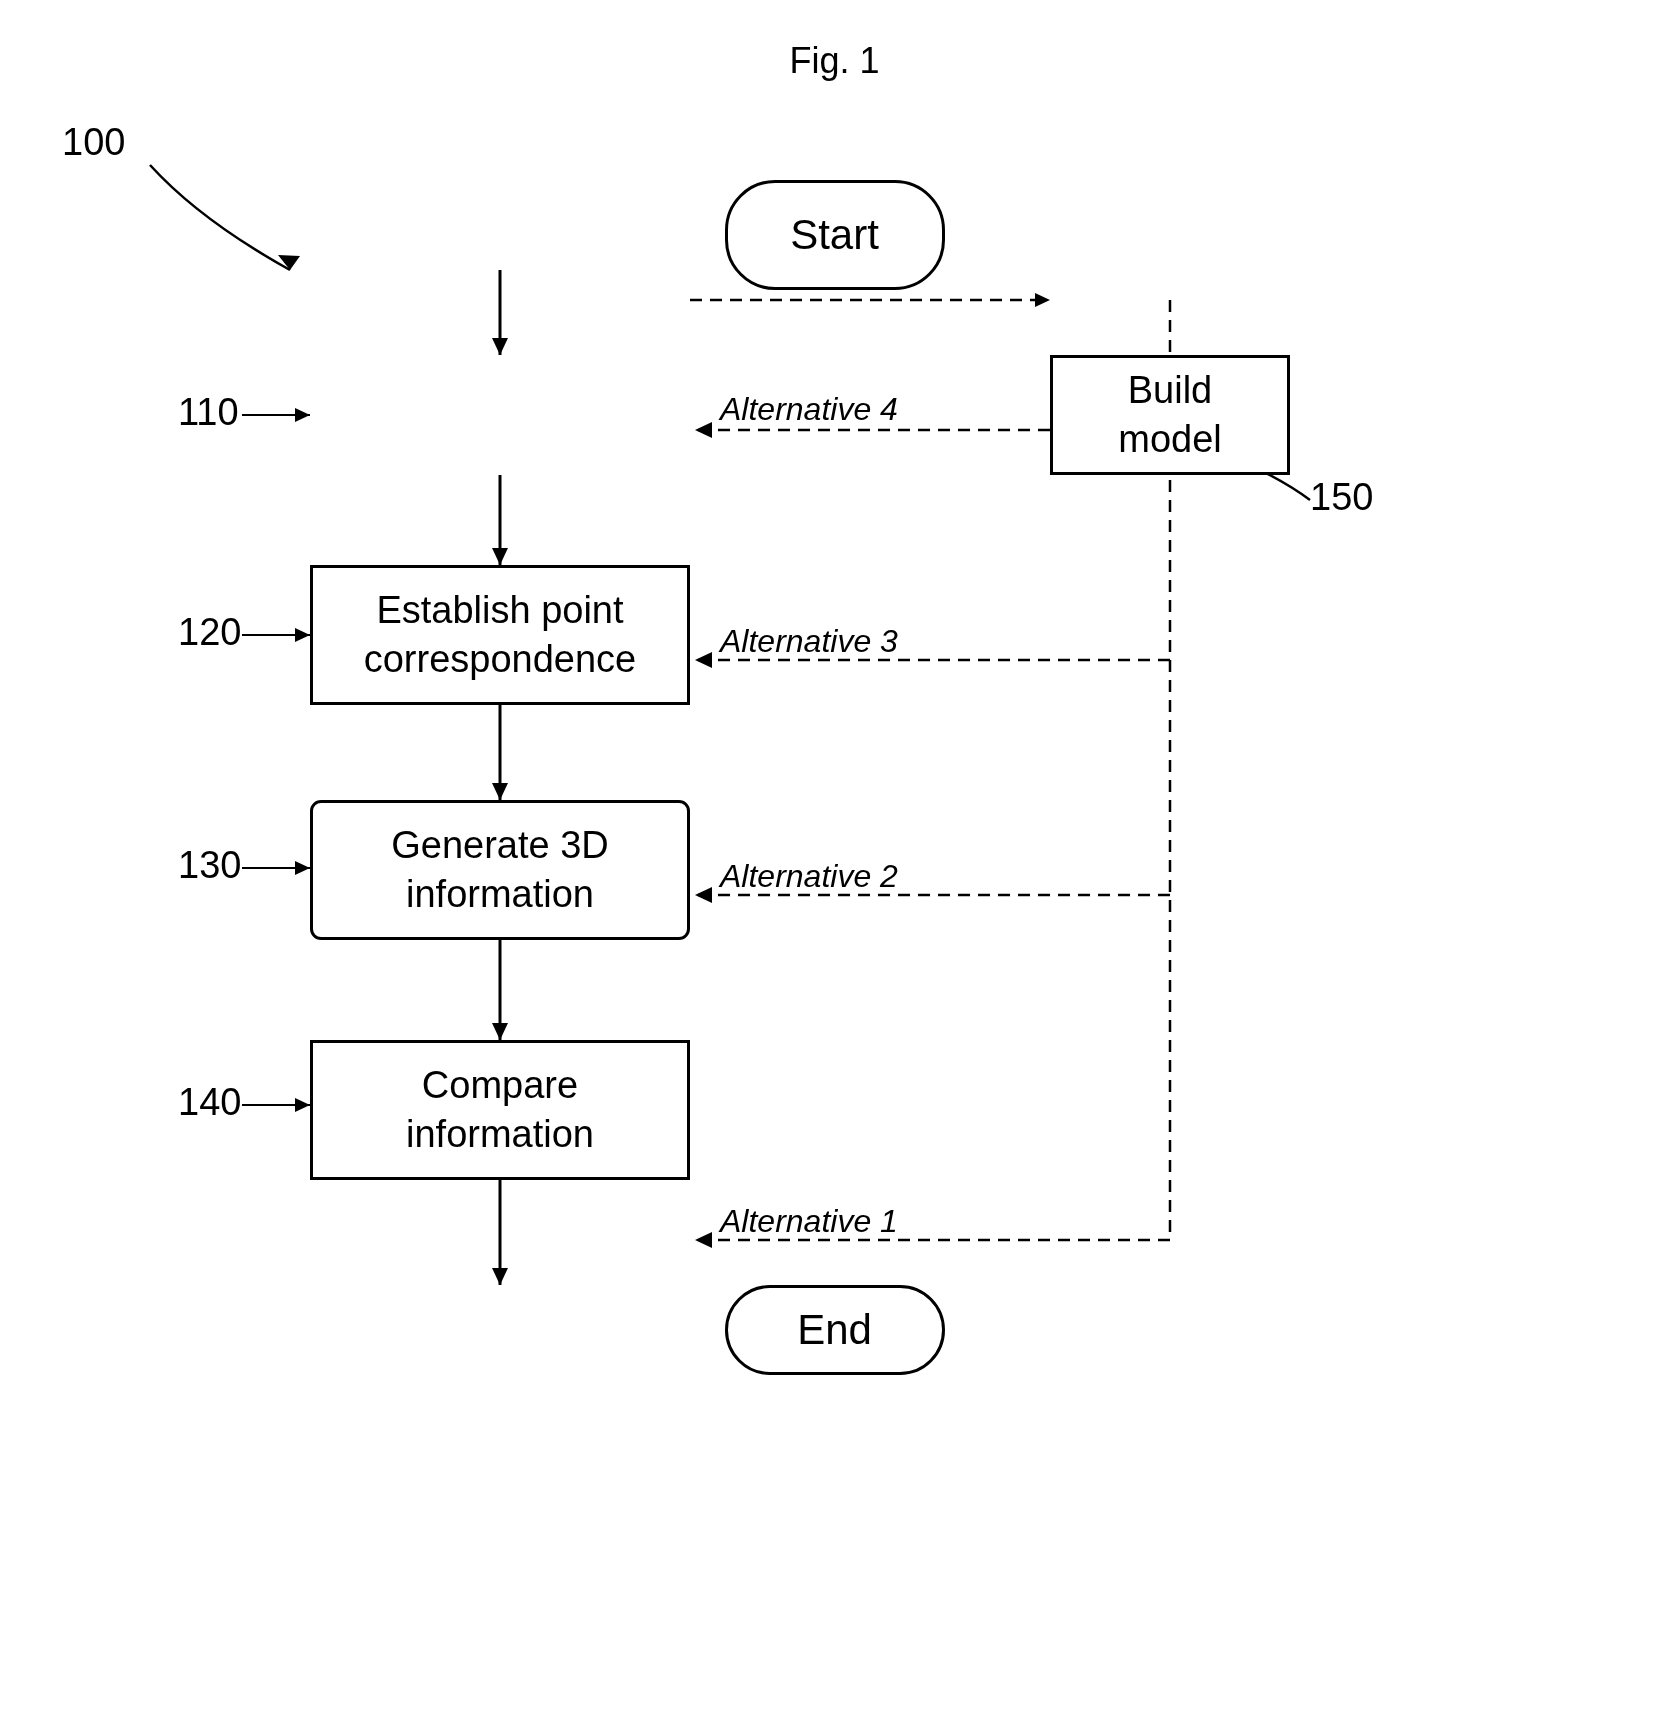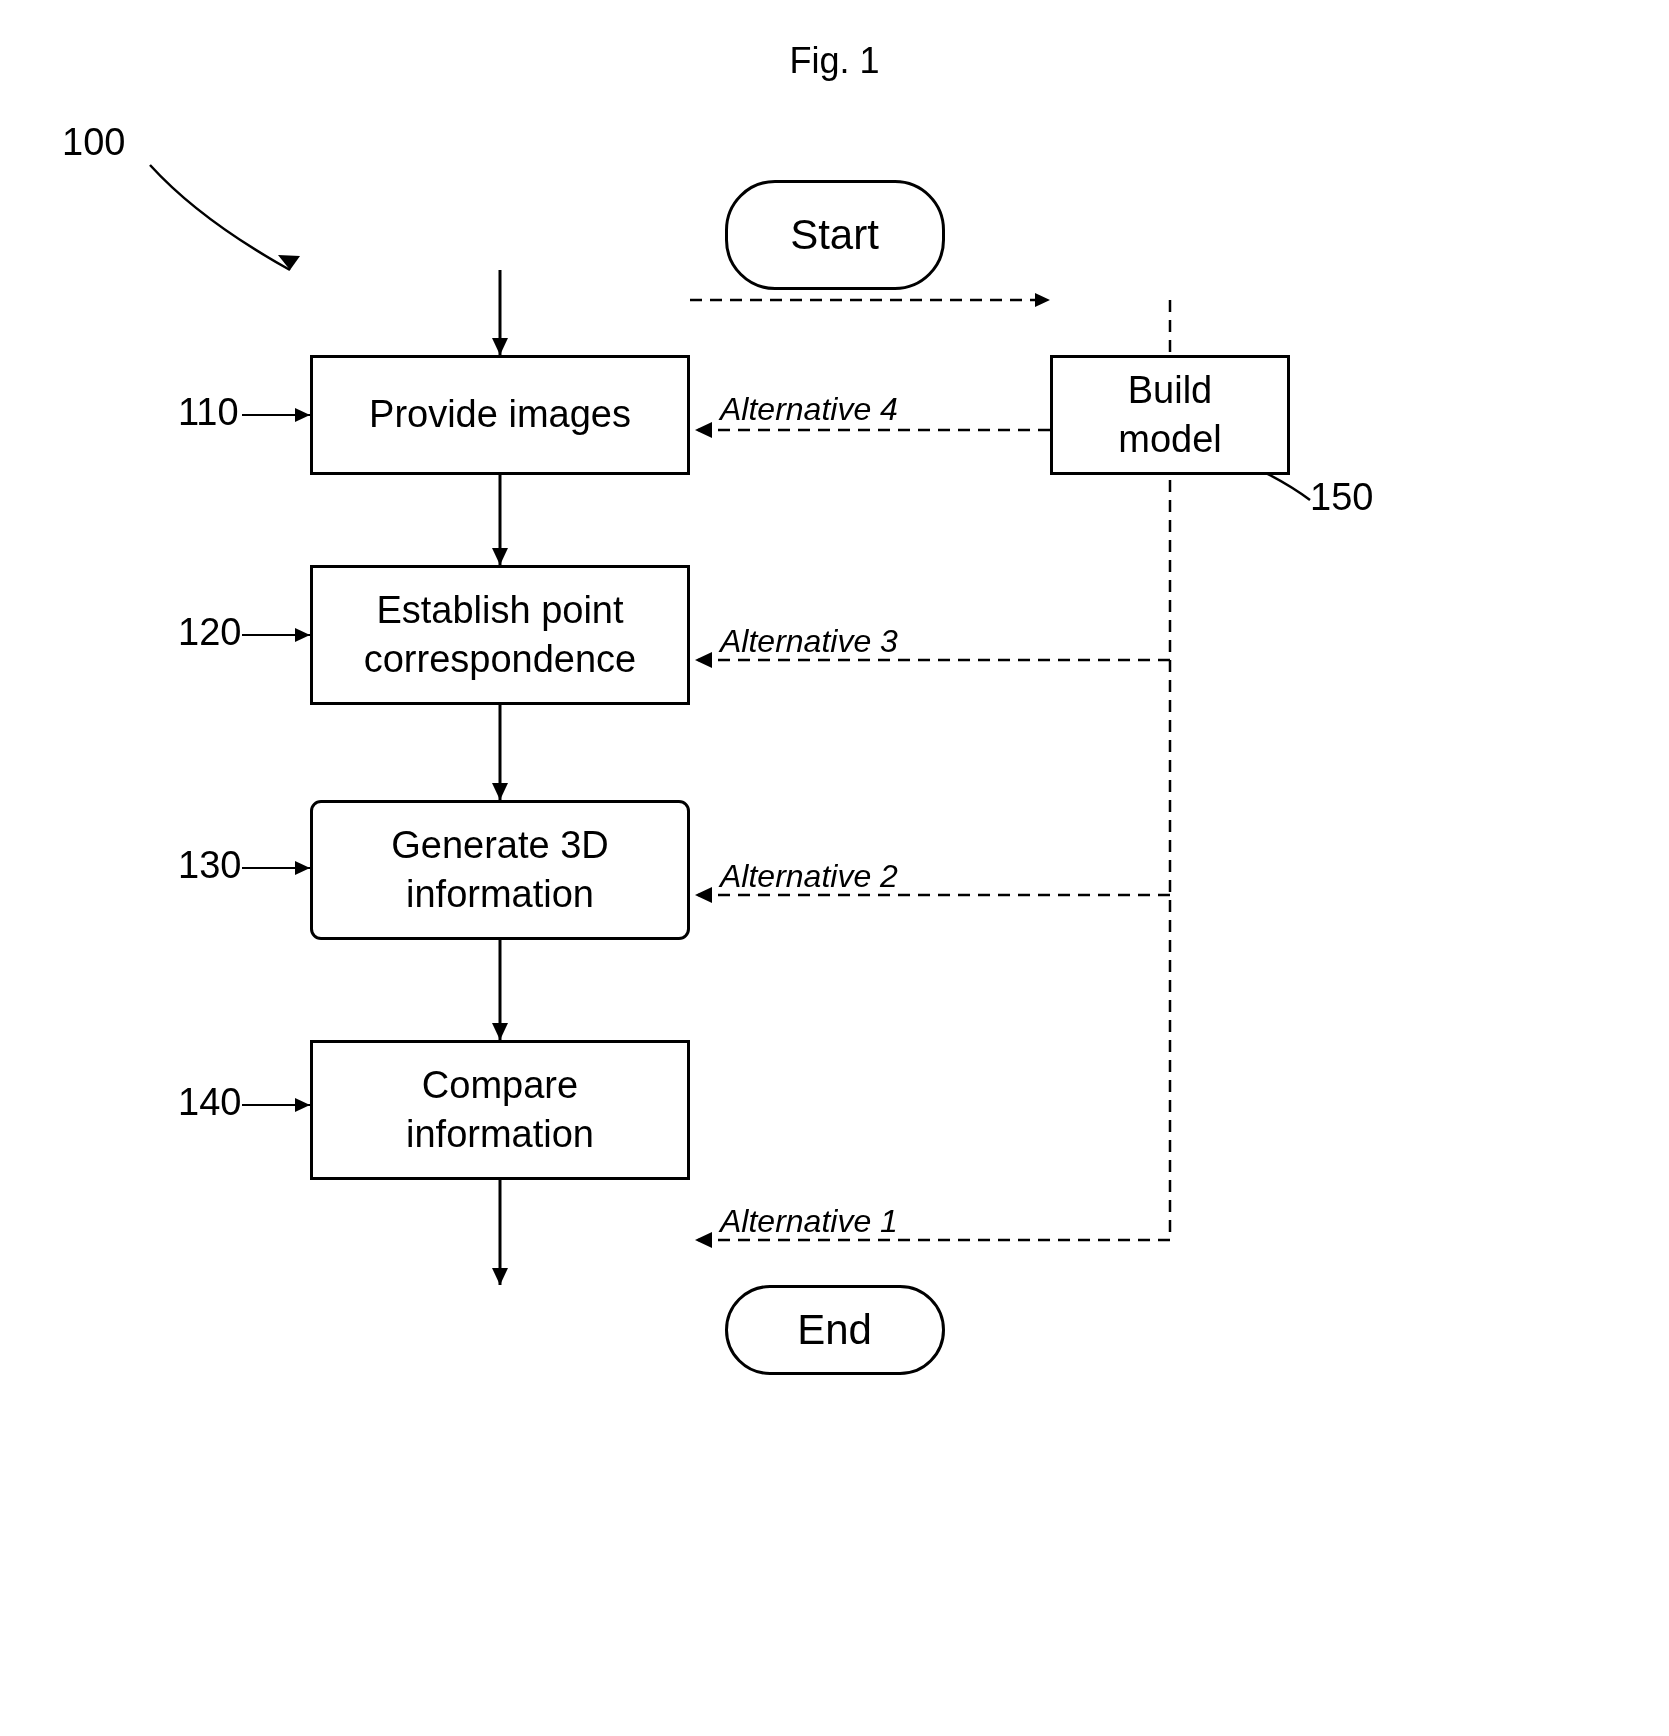--- a/index.html
+++ b/index.html
@@ -211,23 +211,20 @@
     <text x="178" y="1115" font-size="38" fill="#000">140</text>
     <path d="M 242 1105 Q 270 1105 310 1105" fill="none" stroke="#000" stroke-width="2"></path>
     <polygon points="310,1105 295,1098 295,1112" fill="#000"></polygon>
 
   </svg>
 
   <div class="start-oval">
     <span>Start</span>
   </div>
 
-  <div class="step-box box-110">
-    <span>Provide images</span>
-  </div>
 
   <div class="step-box box-150">
     <span>Build<br>model</span>
   </div>
 
   <div class="step-box box-120">
     <span>Establish point<br>correspondence</span>
   </div>
 
   <div class="step-box box-130">

